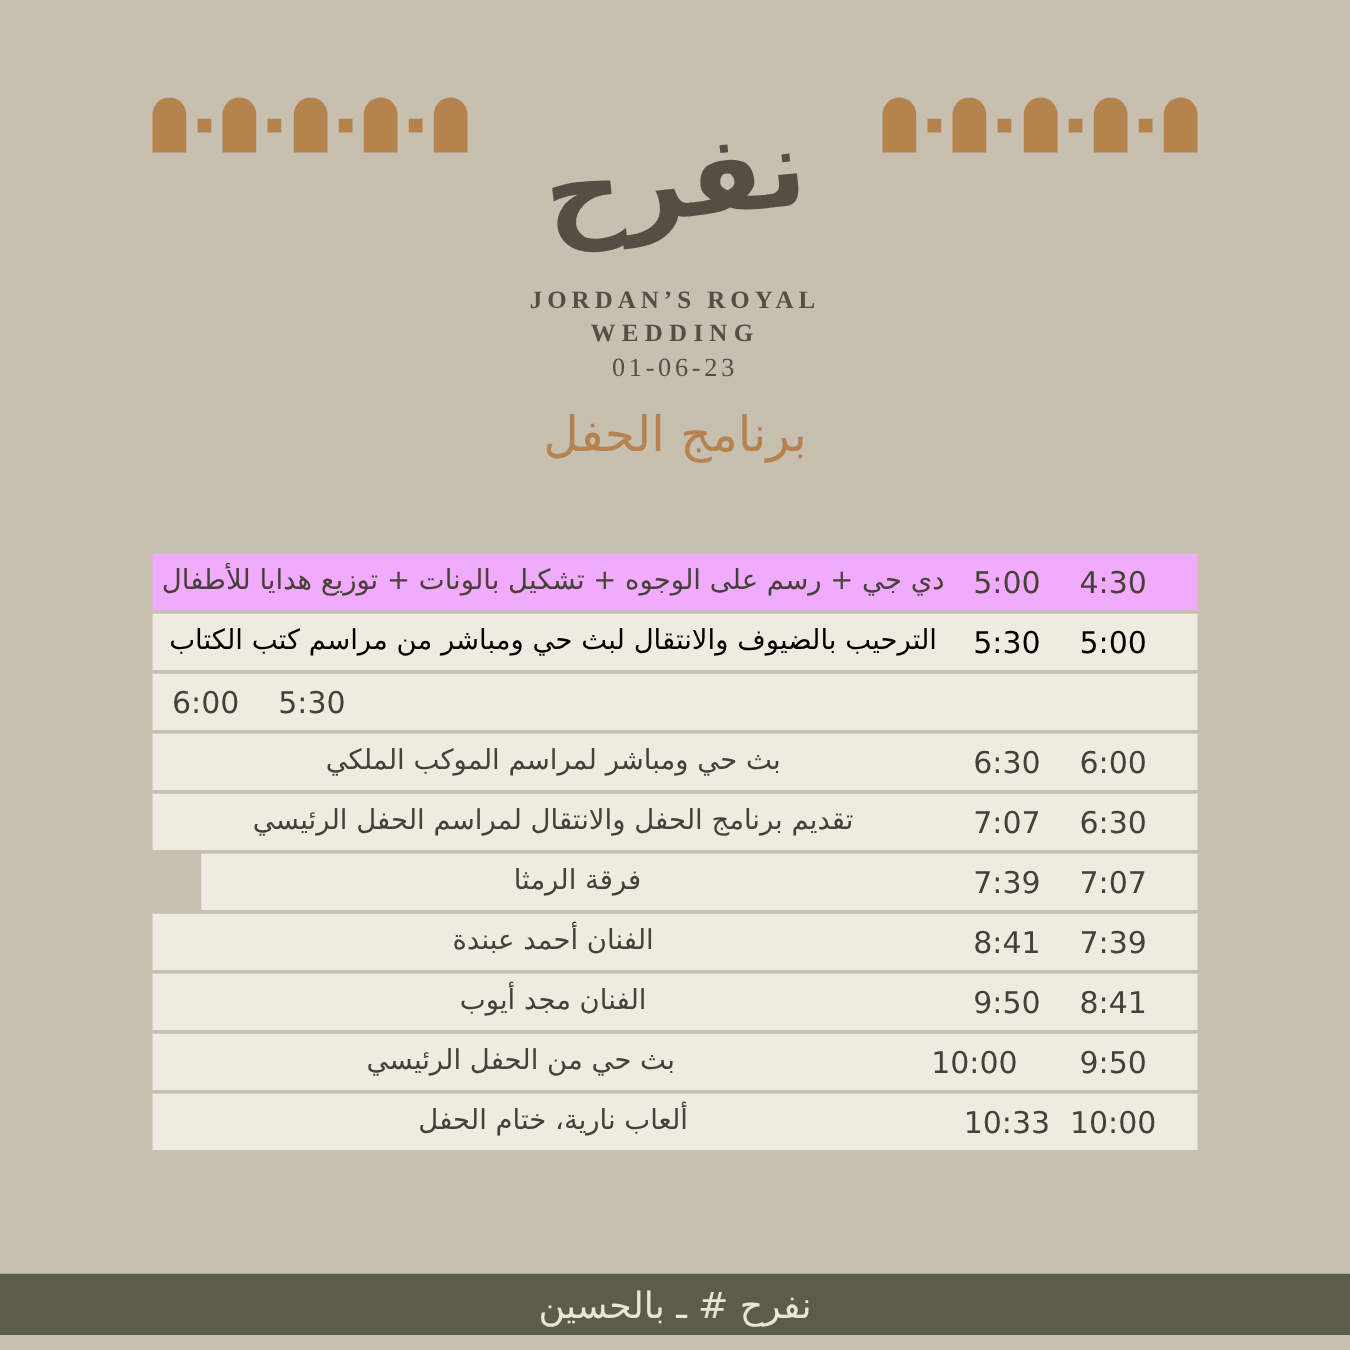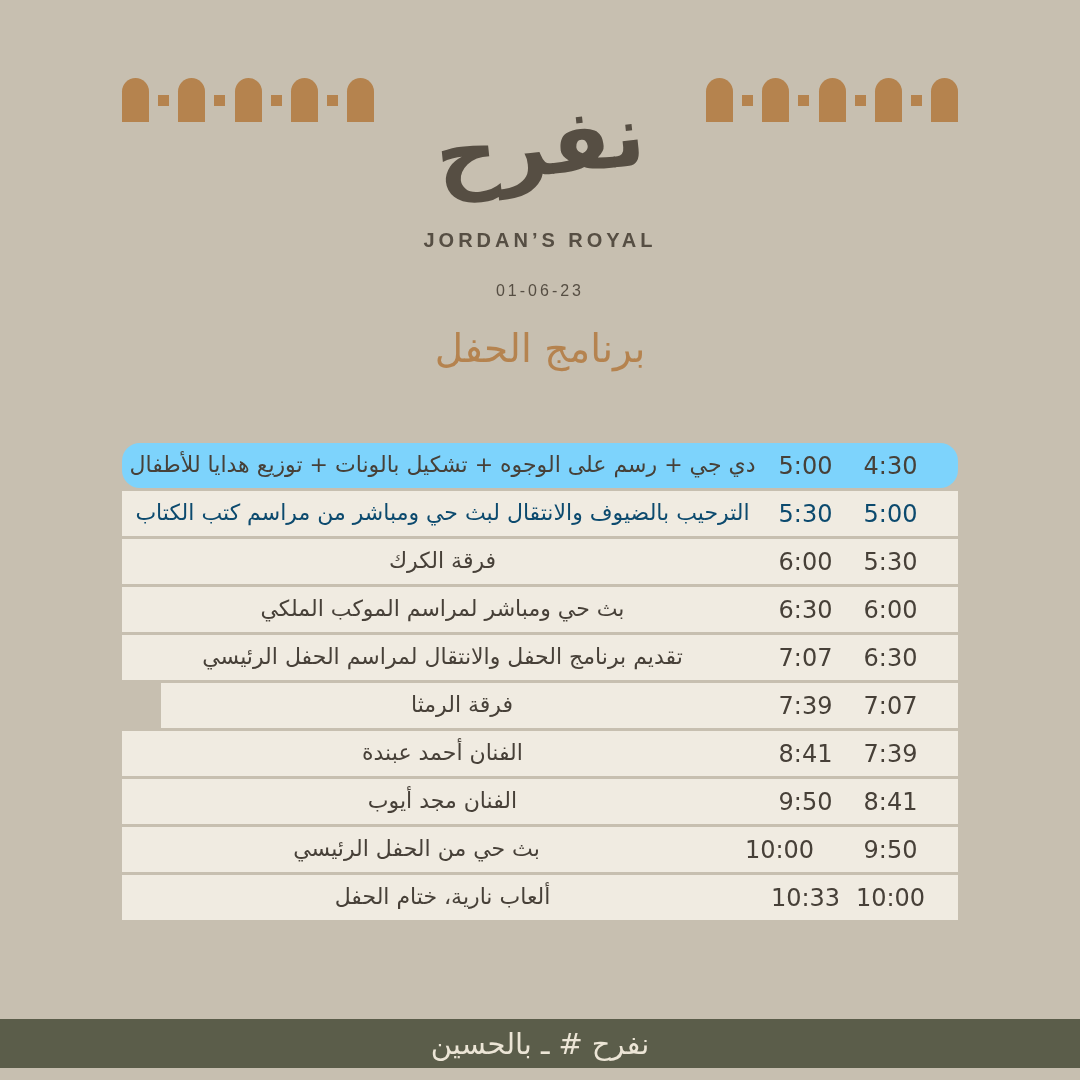--- a/index.html
+++ b/index.html
@@ -27,25 +27,25 @@
   .logo-calligraphy{
     position:absolute;top:60px;left:0;width:100%;height:170px;
     display:flex;align-items:center;justify-content:center;
     font-size:86px;font-weight:bold;
     transform:rotate(-6deg);
     line-height:1;
   }
   .brand-line1,.brand-line2,.brand-date{
     position:absolute;left:0;width:100%;
     text-align:center;
-    font-family:Liberation Sans, sans-serif;
+    font-family:Liberation Serif, serif;
   }
   .brand-line1{top:229px;font-size:20px;letter-spacing:4px;font-weight:600;}
   .brand-line2{top:256px;font-size:20px;letter-spacing:5px;font-weight:600;}
-  .brand-date{top:282px;font-size:16px;letter-spacing:3px;text-align:center;}
+  .brand-date{top:282px;font-size:21px;letter-spacing:3px;text-align:center;}
   
   .page-title{
     position:absolute;top:326px;left:0;width:100%;
     text-align:center;
     font-size:39px;font-weight:500;
     direction:rtl;
   }
   
   .schedule{
     position:absolute;top:443px;left:122px;width:836px;
@@ -95,38 +95,38 @@
       <div class="arch" style="background: rgb(181, 131, 78);"></div>
       <div class="dot" style="background: rgb(181, 131, 78);"></div>
       <div class="arch" style="background: rgb(181, 131, 78);"></div>
       <div class="dot" style="background: rgb(181, 131, 78);"></div>
       <div class="arch" style="background: rgb(181, 131, 78);"></div>
     </div>
 
   <div class="logo-calligraphy" style="color: rgb(86, 78, 67);">نفرح</div>
 
   <div class="brand-line1" style="color: rgb(86, 78, 67);">JORDAN’S ROYAL</div>
+  <div class="brand-line2" style="color: rgb(86, 78, 67);">WEDDING</div>
   <div class="brand-date" style="color: rgb(86, 78, 67);">01-06-23</div>
 
   <div class="page-title" style="color: rgb(181, 131, 79);">برنامج الحفل</div>
 
   <div class="schedule">
 
-  <div class="row" style="background: #7dd3fc; color: rgb(71, 64, 56); border-radius: 18px;">
+  <div class="row" style="background: #f0abfc; color: rgb(71, 64, 56);">
         <div class="desc">دي جي + رسم على الوجوه + تشكيل بالونات +  توزيع هدايا للأطفال</div>
         <div class="time end">5:00</div>
         <div class="time start">4:30</div>
       </div>
-      <div class="row" style="background: rgb(240, 235, 225); color: #0c4a6e;">
+      <div class="row" style="background: rgb(240, 235, 225); color: #000000;">
         <div class="desc">الترحيب بالضيوف والانتقال لبث حي ومباشر من مراسم كتب الكتاب</div>
         <div class="time end">5:30</div>
         <div class="time start">5:00</div>
       </div>
       <div class="row" style="background: rgb(240, 235, 225); color: rgb(71, 64, 56);">
-        <div class="desc">فرقة الكرك</div>
         <div class="time end">6:00</div>
         <div class="time start">5:30</div>
       </div>
       <div class="row" style="background: rgb(240, 235, 225); color: rgb(71, 64, 56);">
         <div class="desc">بث حي ومباشر لمراسم الموكب الملكي</div>
         <div class="time end">6:30</div>
         <div class="time start">6:00</div>
       </div>
       <div class="row" style="background: rgb(240, 235, 225); color: rgb(71, 64, 56);">
         <div class="desc">تقديم برنامج الحفل والانتقال لمراسم الحفل الرئيسي</div>

